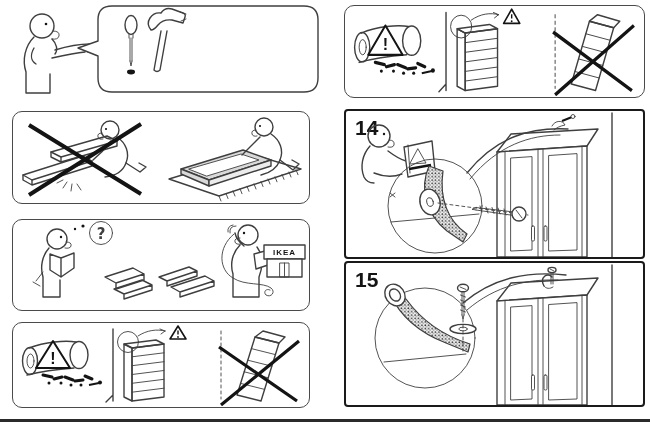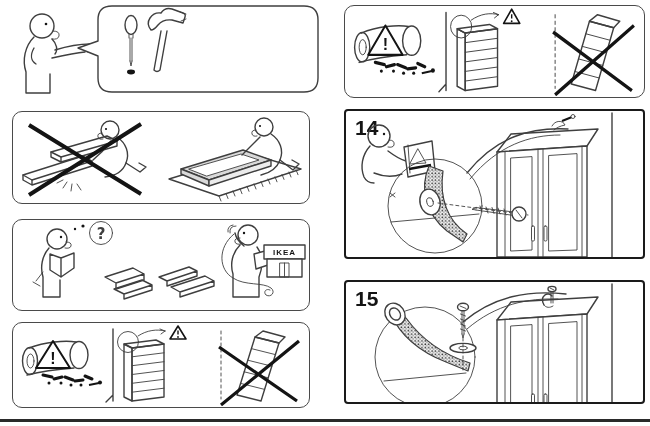--- a/index.html
+++ b/index.html
@@ -299,21 +299,21 @@
         <circle class="s wfill" cx="173" cy="103" r="7"></circle>
         <path class="s2" d="M170,99 L176,107"></path>
       </g>
       <g>
         <path class="s" d="M121,62 C150,26 184,16 222,18"></path>
         <path class="s2" d="M124,68 C152,34 184,24 214,24"></path>
       </g>
     </svg>
   </div>
 
-  <div class="panel step" style="left:344px;top:280px;width:301px;height:124px;">
+  <div class="panel step" style="left:344px;top:261px;width:301px;height:146px;">
     <svg width="297" height="142" viewBox="0 0 297 142">
       <defs>
         <pattern id="dt15" width="3.4" height="3.4" patternUnits="userSpaceOnUse">
           <rect width="3.4" height="3.4" fill="#f2f2f2"></rect>
           <circle cx="1.1" cy="1.1" r=".85" fill="#2e2e2e"></circle>
           <circle cx="2.6" cy="2.6" r=".6" fill="#555"></circle>
         </pattern>
       </defs>
       <text class="num" x="9" y="24">15</text>
       <path class="s" d="M266,2 V142"></path>

